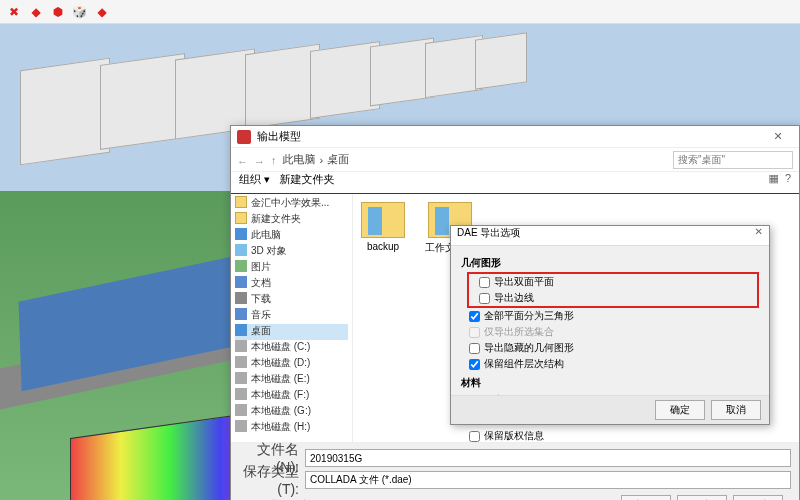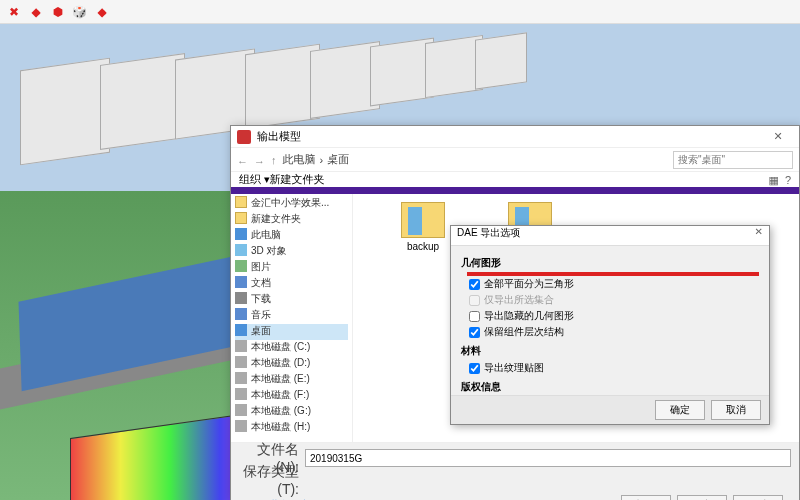--- a/index.html
+++ b/index.html
@@ -26,42 +26,42 @@
 .dlg-title { height:22px; background:#fff; border-bottom:1px solid #eee; display:flex; align-items:center; padding:0 6px; gap:6px; }
 .dlg-title .su-icon { width:14px; height:14px; background:#c33; border-radius:2px; }
 .dlg-title .spacer { flex:1; }
 .dlg-title .win-btn { width:30px; text-align:center; cursor:pointer; color:#666; }
 
 .nav-row { height:24px; border-bottom:1px solid #eee; display:flex; align-items:center; padding:0 6px; gap:6px; color:#444; }
 .nav-row .nav-arrow { cursor:pointer; color:#888; }
 .nav-row .crumb { flex:1; display:flex; align-items:center; gap:4px; }
 .nav-row .search-box { width:120px; height:18px; border:1px solid #ccc; padding:0 4px; font-size:10px; color:#999; }
 
-.org-row { height:22px; border-bottom:7px solid #4c1d95; display:flex; align-items:flex-end; padding:0 8px; }
+.org-row { height:22px; border-bottom:1px solid #4c1d95; display:flex; align-items:flex-start; padding:0 8px; gap:10px; }
 .org-row span { cursor:pointer; }
 .org-row .right-icons { margin-left:auto; display:flex; gap:6px; color:#666; }
 
 .body-area { display:flex; height:248px; }
 .tree { width:122px; border-right:1px solid #eee; overflow:hidden; padding:2px 4px; }
 .tree-item { display:flex; align-items:flex-start; gap:4px; height:16px; font-size:10px; color:#333; cursor:pointer; white-space:nowrap; }
 .tree-item.sel { background:#cde6f7; }
 .ti-icon { width:12px; height:12px; display:inline-block; }
 .ic-fold { background:#f7d774; border:1px solid #caa84a; }
 .ic-pc { background:#4a90d9; }
 .ic-3d { background:#7ac0e8; }
 .ic-vid { background:#888; }
 .ic-img { background:#7ab87a; }
 .ic-doc { background:#5a8ad0; }
 .ic-dl { background:#888; }
 .ic-mus { background:#5a8ad0; }
 .ic-desk { background:#4a90d9; }
 .ic-disk { background:#aaa; }
 
 .files { flex:1; padding:8px; display:flex; gap:20px; align-items:flex-start; }
-.file-item { display:flex; flex-direction:column; align-items:center; gap:3px; cursor:pointer; font-size:10px;margin-left:40px; }
+.file-item { display:flex; flex-direction:column; align-items:center; gap:3px; cursor:pointer; font-size:10px; }
 .folder-icon { width:44px; height:36px; background:#f7d774; border:1px solid #caa84a; position:relative; }
 .folder-icon::before { content:""; position:absolute; left:6px; top:4px; width:14px; height:28px; background:#6ab0e0; }
 
 .bottom-area { border-top:1px solid #eee; background:#f0f0f0; padding:4px 8px; }
 .field-row { display:flex; align-items:center; height:22px; gap:6px; }
 .field-row label { width:60px; text-align:right; font-size:14px; color:#444; }
 .field-row .combo { flex:1; height:18px; border:1px solid #aaa; background:#fff; padding:0 4px; font-size:10px; display:flex; align-items:center; }
 .hide-link { color:#0066cc; cursor:pointer; font-size:10px; padding:2px 8px; }
 .btn-row { display:flex; justify-content:flex-end; gap:6px; padding:4px 8px; }
 .btn { min-width:50px; height:20px; border:1px solid #aaa; background:#f5f5f5; font-size:10px; cursor:pointer; }
@@ -203,20 +203,21 @@
         </div>
       </div>
   </div>
   <div class="bottom-area">
     <div class="field-row">
       <label>文件名(N):</label>
       <div class="combo">20190315G</div>
     </div>
     <div class="field-row">
       <label>保存类型(T):</label>
+      <div class="combo">COLLADA 文件 (*.dae)</div>
     </div>
     <div style="display:flex;align-items:center">
       <span class="hide-link">▲ 隐藏文件夹</span>
       <div class="btn-row" style="margin-left:auto">
         <button class="btn">选项...</button>
         <button class="btn">导出</button>
         <button class="btn">取消</button>
       </div>
     </div>
   </div>
@@ -224,20 +225,28 @@
 
 <div class="dialog-options">
   <div class="opt-title">
     <span>DAE 导出选项</span>
     <span class="spacer"></span>
     <span class="x">✕</span>
   </div>
   <div class="opt-body">
     <div class="opt-section">几何图形</div>
     <div class="red-box">
+      <div class="opt-row">
+          <input type="checkbox" style="">
+          <span>导出双面平面</span>
+        </div>
+      <div class="opt-row">
+          <input type="checkbox" style="">
+          <span>导出边线</span>
+        </div>
     </div>
     <div class="opt-row">
         <input type="checkbox" checked="" style="">
         <span>全部平面分为三角形</span>
       </div>
     <div class="opt-row disabled">
         <input type="checkbox" disabled="" style="">
         <span>仅导出所选集合</span>
       </div>
     <div class="opt-row">

